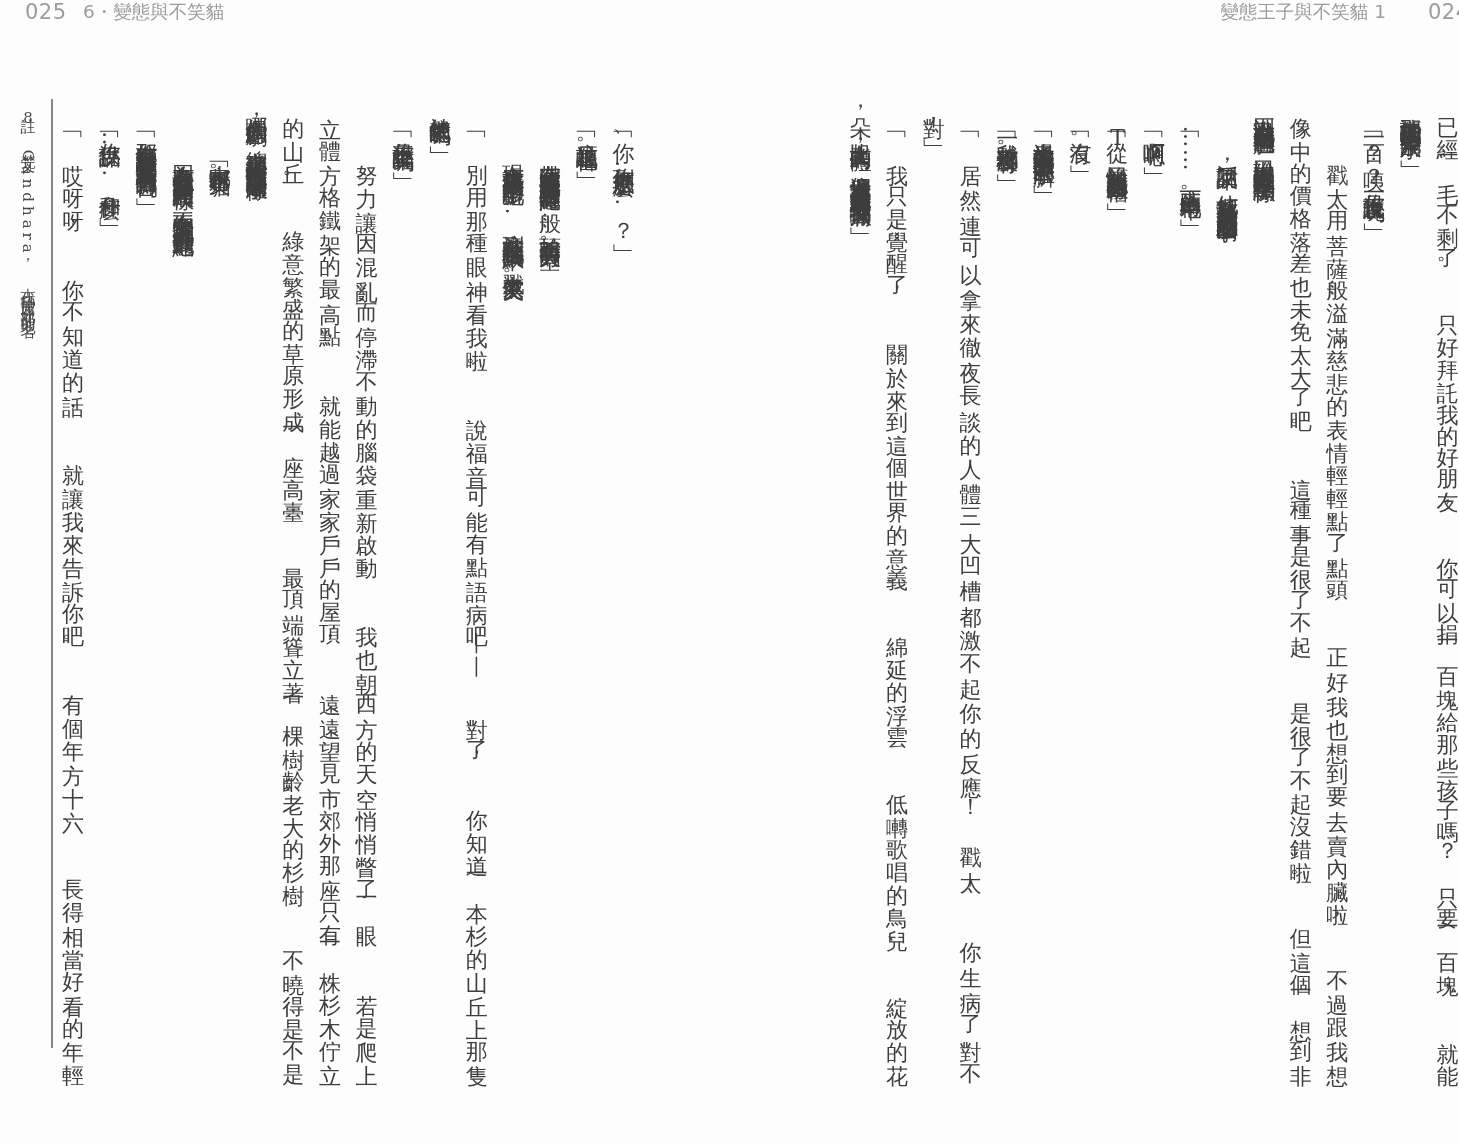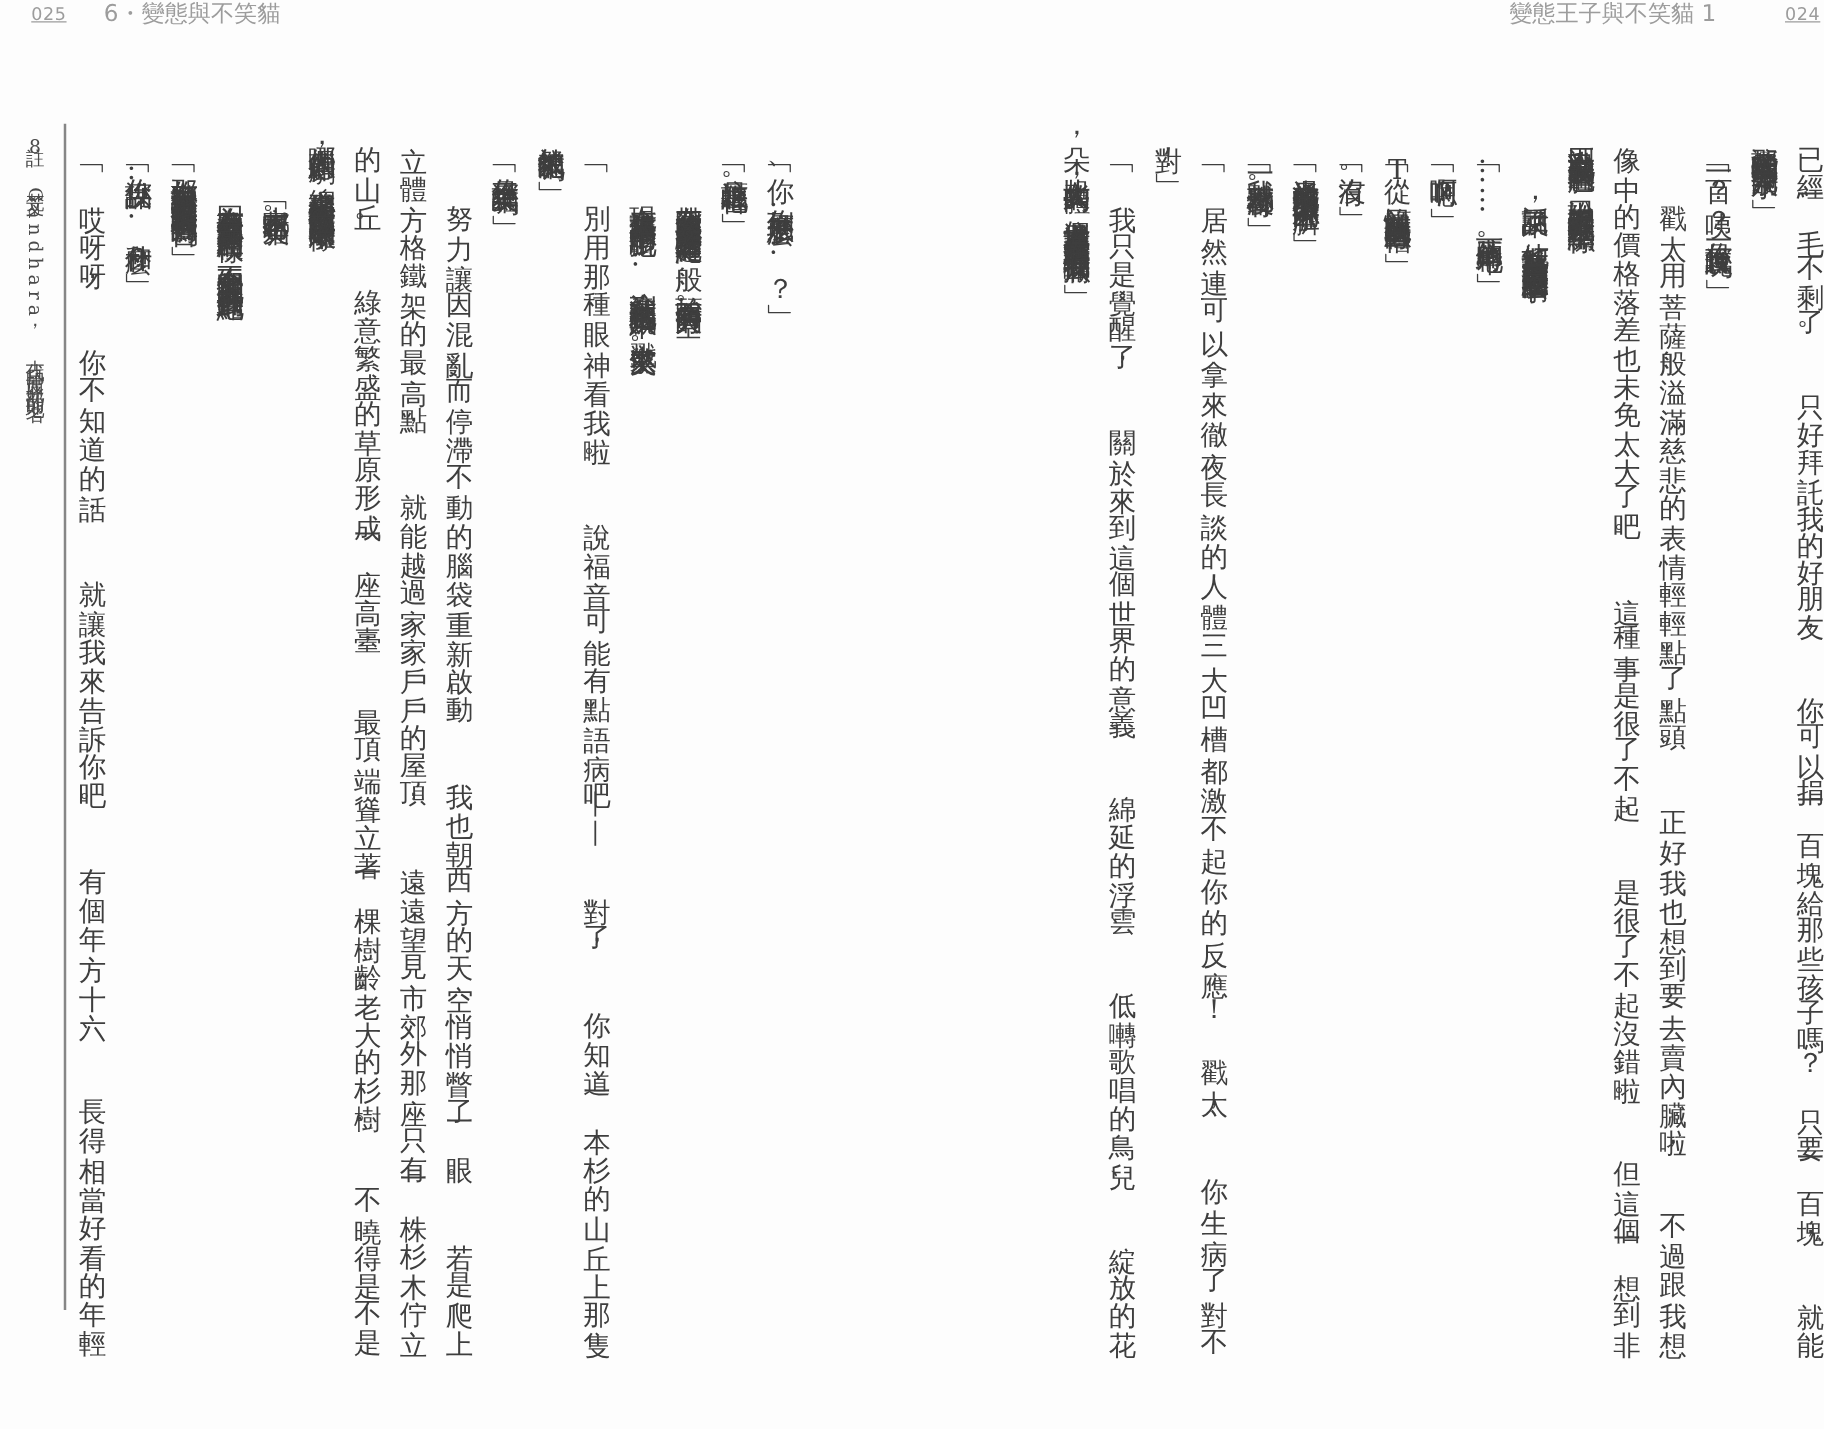--- a/index.html
+++ b/index.html
@@ -16,25 +16,25 @@
     
     .hdr {
       position: absolute;
       top: 0;
       height: 24px;
       line-height: 24px;
       color: #9c9c9c;
       font-family: "DejaVu Sans", "Liberation Sans", sans-serif;
       white-space: nowrap;
     }
-    .hdr.num { font-size: 14px; letter-spacing: 0.5px; text-decoration: underline; }
+    .hdr.num { font-size: 21px; letter-spacing: 0.5px; }
     .hdr.title { font-size: 18.5px; }
     #pn-left { left: 25px; }
     #rh-left { left: 83px; }
-    #rh-right { right: 86px; }
+    #rh-right { right: 73px; }
     #pn-right { left: 1428px; }
 
     
     .page {
       position: absolute;
       top: 100px;
       height: 948px;
       display: flex;
       flex-direction: row-reverse;
     }

